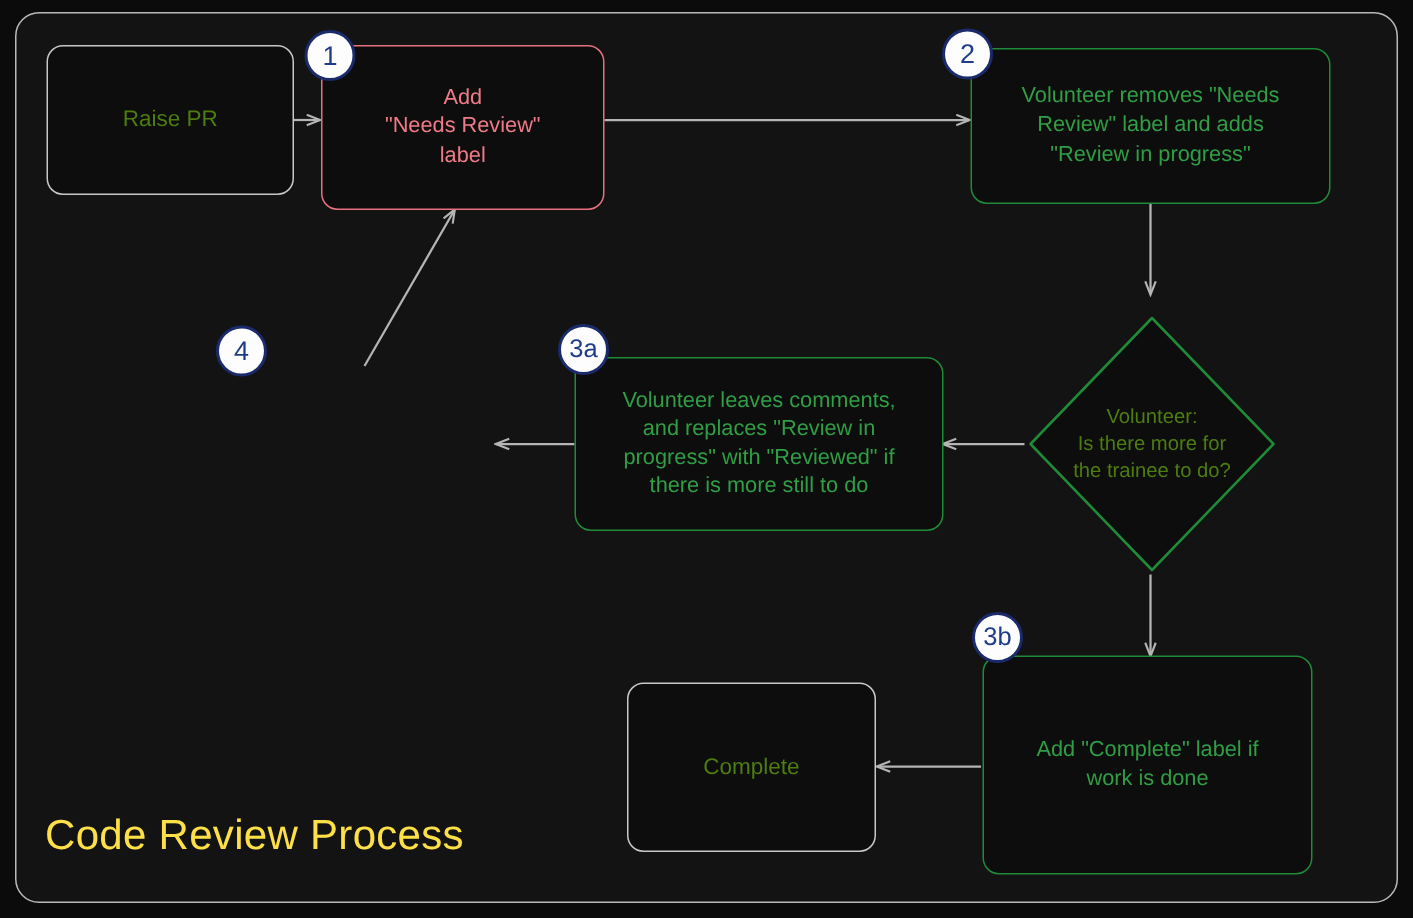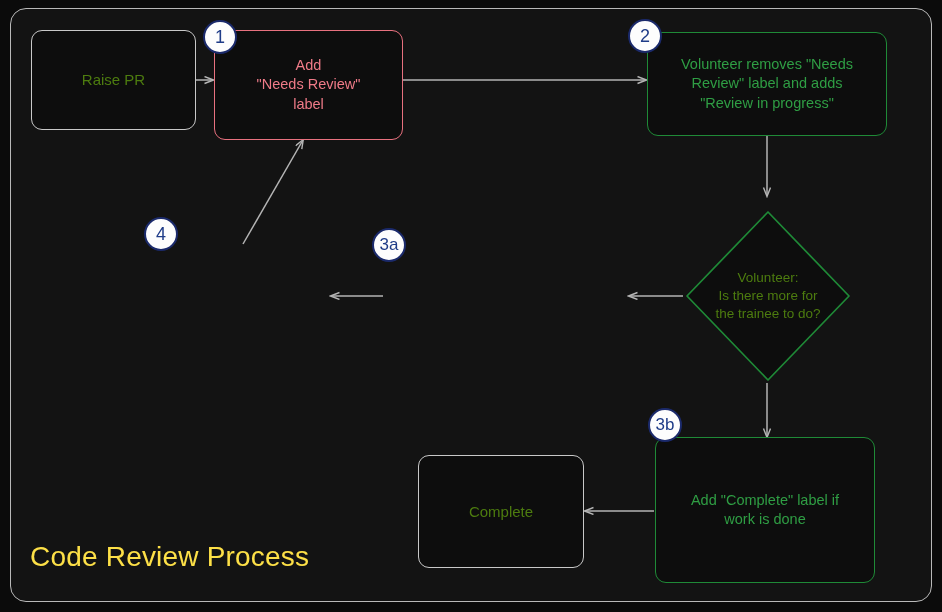--- a/index.html
+++ b/index.html
@@ -172,21 +172,27 @@
 
   <div class="diamond-wrap" style="left:683px; top:208px; width:170px; height:176px;">
     <svg width="170" height="176" viewBox="0 0 170 176">
       <path d="M85,4 L166,88 L85,172 L4,88 Z" fill="#0d0d0d" stroke="#1f8a37" stroke-width="1.7" stroke-linejoin="round"></path>
     </svg>
     <div class="diamond-text">Volunteer:
 Is there more for
 the trainee to do?</div>
   </div>
 
-  <div class="badge wide" style="left:372px; top:216px;margin-top:12px;">
+  <div class="node green" style="left:383px; top:238px; width:246px; height:116px;">
+    <span class="label">Volunteer leaves comments,
+and replaces "Review in
+progress" with "Reviewed" if
+there is more still to do</span>
+  </div>
+  <div class="badge wide" style="left:372px; top:216px;">
     <span>3a</span>
   </div>
 
   <div class="badge" style="left:144px; top:217px;">
     <span>4</span>
   </div>
 
   <div class="node green" style="left:655px; top:437px; width:220px; height:146px;">
     <span class="label">Add "Complete" label if
 work is done</span>

